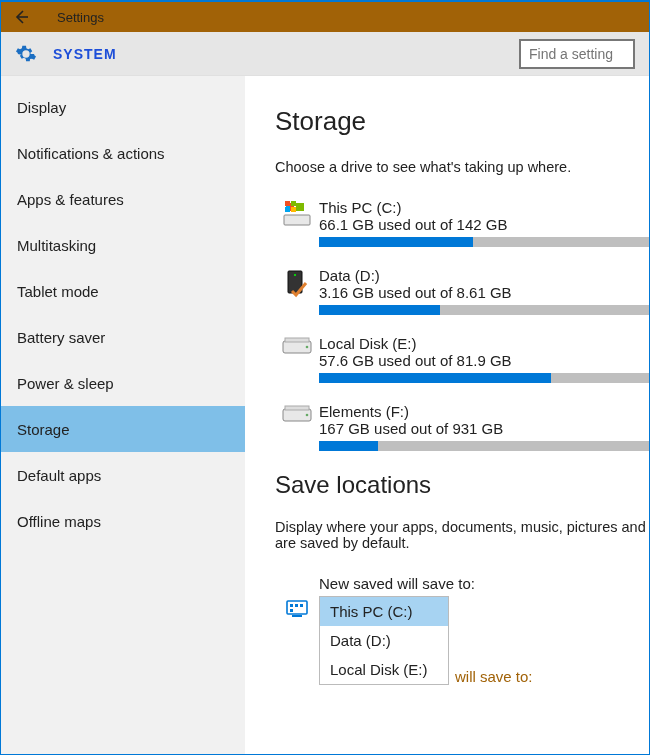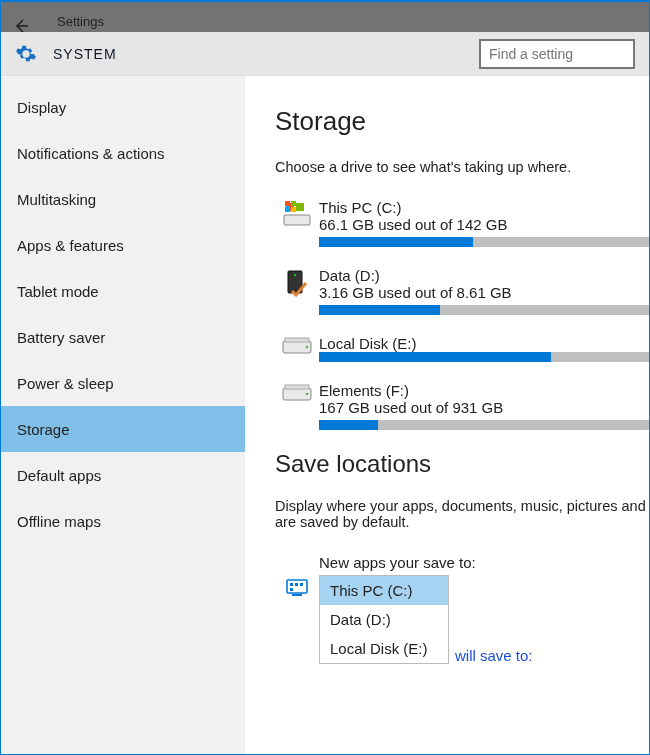--- a/index.html
+++ b/index.html
@@ -1,25 +1,25 @@
 <!DOCTYPE html>
 <html><head>
 <meta charset="utf-8">
 <style>
   * { box-sizing: border-box; margin: 0; padding: 0; font-family: "Segoe UI", Tahoma, sans-serif; }
   html, body { width: 650px; height: 755px; overflow: hidden; background: #fff; }
   .window { width: 650px; height: 755px; border: 1px solid #0078d7; border-top: 2px solid #0078d7; display: flex; flex-direction: column; }
-  .titlebar { height: 30px; background: #737373; display: flex; padding: 12px 8px; }
+  .titlebar { height: 30px; background: #a16207; display: flex; align-items: center; padding: 12px 8px; }
   .back-btn { width: 24px; height: 24px; display: flex; align-items: center; justify-content: center; cursor: pointer; }
   .title-lbl { font-size: 13px; margin-left: 24px; color: #222; }
   .headbar { height: 44px; background: #e6e6e6; display: flex; align-items: center; padding: 0 14px; border-bottom: 1px solid #e0e0e0; }
   .gear { width: 22px; height: 22px; color: #1b6ec2; margin-right: 16px; }
-  .section-title { font-weight: 400; letter-spacing: 1px; font-size: 14px; color: #0f172a; }
+  .section-title { font-weight: 700; letter-spacing: 1px; font-size: 14px; color: #1d4ed8; }
   .search-wrap { margin-left: auto; }
-  .search { width: 156px; height: 30px; border: 2px solid #777; font-size: 14px; padding: 0 8px; color: #666; outline: none; background:#fff;}
+  .search { width: 116px; height: 30px; border: 2px solid #777; font-size: 14px; padding: 0 8px; color: #666; outline: none; background:#fff;}
   .body { flex: 1; display: flex; min-height: 0; }
   .sidebar { width: 244px; background: #f1f1f1; padding-top: 8px; }
   .side-item { height: 46px; display: flex; align-items: center; padding: 0 16px; font-size: 15px; color: #222; cursor: pointer; }
   .side-item.selected { background: #7fbfe8; }
   .content { flex: 1; padding: 30px 0 0 30px; overflow: hidden; color: #222; }
   h1 { font-weight: 400; font-size: 26px; margin-bottom: 22px; }
   .desc { font-size: 14.5px; margin-bottom: 24px; }
   .drive { display: flex; margin-bottom: 20px; cursor: pointer; }
   .drive-icon { width: 44px; display:flex; align-items:flex-start; justify-content:center; padding-top:2px; }
   .drive-info { flex: 1; }
@@ -27,21 +27,21 @@
   .drive-use { font-size: 15px; margin-bottom: 4px; }
   .bar { height: 10px; background: #bfbfbf; position: relative; }
   .bar-fill { position: absolute; left:0; top:0; bottom:0; background: #0078d7; }
   h2.save { font-weight: 400; font-size: 24px; margin-top: 2px; margin-bottom: 20px; }
   .save-label { font-size: 15px; margin-left: 44px; margin-bottom: 4px; }
   .save-row { display:flex; }
   .save-icon { width:44px; display:flex; justify-content:center; align-items:flex-start; padding-top:4px; color:#0078d7;}
   .dropdown { width: 130px; border: 1px solid #bbb; font-size: 15px; background:#fff;}
   .dd-item { padding: 6px 10px; cursor: pointer; }
   .dd-item.sel { background: #a7d3f2; }
-  .trailing-label { font-size:15px; margin-left:6px; align-self:flex-end; color:#1d4ed8;margin-top:10px;}
+  .trailing-label { font-size:15px; margin-left:6px; align-self:flex-end; color:#a16207;margin-top:10px;}
   
   .hdd-body{fill:#e8e8e8;stroke:#888;stroke-width:1;}
 </style>
 </head>
 <body>
 
 <div class="window">
 
   <div class="titlebar">
     <div class="back-btn">
@@ -65,24 +65,24 @@
 
   <div class="body">
     <div class="sidebar" id="sidebar">
         <div class="side-item">
           <span>Display</span>
         </div>
         <div class="side-item">
           <span>Notifications &amp; actions</span>
         </div>
         <div class="side-item">
+          <span>Apps &amp; features</span>
+        </div>
+        <div class="side-item">
           <span>Multitasking</span>
-        </div>
-        <div class="side-item">
-          <span>Apps &amp; features</span>
         </div>
         <div class="side-item">
           <span>Tablet mode</span>
         </div>
         <div class="side-item">
           <span>Battery saver</span>
         </div>
         <div class="side-item">
           <span>Power &amp; sleep</span>
         </div>
@@ -145,20 +145,21 @@
           <div class="drive">
             <div class="drive-icon">
               <svg width="30" height="20" viewBox="0 0 30 20">
                 <rect class="hdd-body" x="1" y="4" width="28" height="12" rx="2"></rect>
                 <circle cx="25" cy="10" r="1.3" fill="#6a6"></circle>
                 <rect x="3" y="1" width="24" height="4" fill="#ddd" stroke="#aaa"></rect>
               </svg>
             </div>
             <div class="drive-info">
               <div class="drive-name">Local Disk (E:)</div>
+              <div class="drive-use">57.6 GB used out of 81.9 GB</div>
               <div class="bar">
                 <div class="bar-fill" style="width: 70.3297%;"></div>
               </div>
             </div>
           </div>
           <div class="drive">
             <div class="drive-icon">
               <svg width="30" height="20" viewBox="0 0 30 20">
                 <rect class="hdd-body" x="1" y="4" width="28" height="12" rx="2"></rect>
                 <circle cx="25" cy="10" r="1.3" fill="#6a6"></circle>
@@ -171,21 +172,21 @@
               <div class="bar">
                 <div class="bar-fill" style="width: 17.9377%;"></div>
               </div>
             </div>
           </div>
         </div>
 
       <h2 class="save">Save locations</h2>
       <div class="desc">Display where your apps, documents, music, pictures and are saved by default.</div>
 
-      <div class="save-label">New apps your save to:</div>
+      <div class="save-label">New saved will save to:</div>
       <div class="save-row">
         <div class="save-icon">
           <svg width="22" height="18" viewBox="0 0 22 18">
               <rect x="1" y="1" width="20" height="13" rx="1" fill="none" stroke="#0078d7" stroke-width="1.6"></rect>
               <rect x="4" y="4" width="3" height="3" fill="#0078d7"></rect>
               <rect x="9" y="4" width="3" height="3" fill="#0078d7"></rect>
               <rect x="14" y="4" width="3" height="3" fill="#0078d7"></rect>
               <rect x="4" y="9" width="3" height="3" fill="#0078d7"></rect>
               <rect x="6" y="15" width="10" height="2" fill="#0078d7"></rect>
             </svg>

